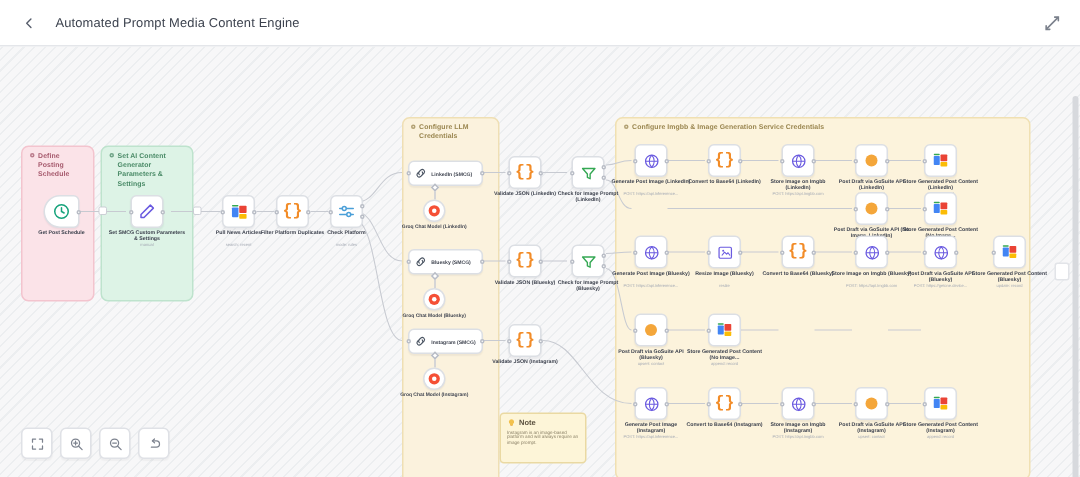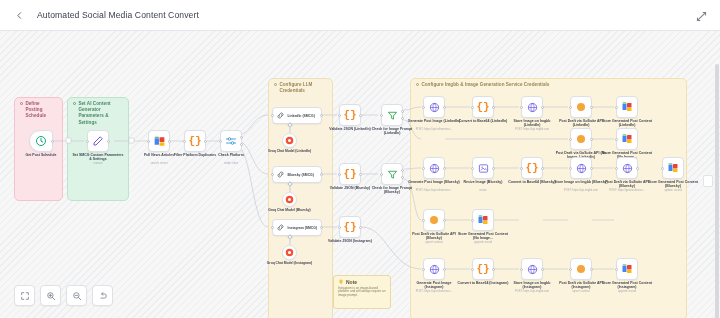--- a/index.html
+++ b/index.html
@@ -169,21 +169,21 @@
 </style>
 </head>
 <body>
 
 <div class="topbar">
   <div class="back-btn">
     <svg width="9" height="9" viewBox="0 0 16 16">
       <path d="M10 3 L5 8 L10 13" fill="none" stroke="currentColor" stroke-width="1.6" stroke-linecap="round" stroke-linejoin="round"></path>
     </svg>
   </div>
-  <div class="wf-title">Automated Social Media Content Convert</div>
+  <div class="wf-title">Automated Prompt Media Content Engine</div>
   <div class="expand-btn">
     <svg width="13" height="13" viewBox="0 0 16 16">
       <path d="M10 3 h3 v3 M6 13 h-3 v-3" fill="none" stroke="currentColor" stroke-width="1.3" stroke-linecap="round"></path>
       <path d="M12.6 3.4 L3.4 12.6" stroke="currentColor" stroke-width="1.3" stroke-linecap="round"></path>
     </svg>
   </div>
 </div>
 
 <div class="canvas">
 

